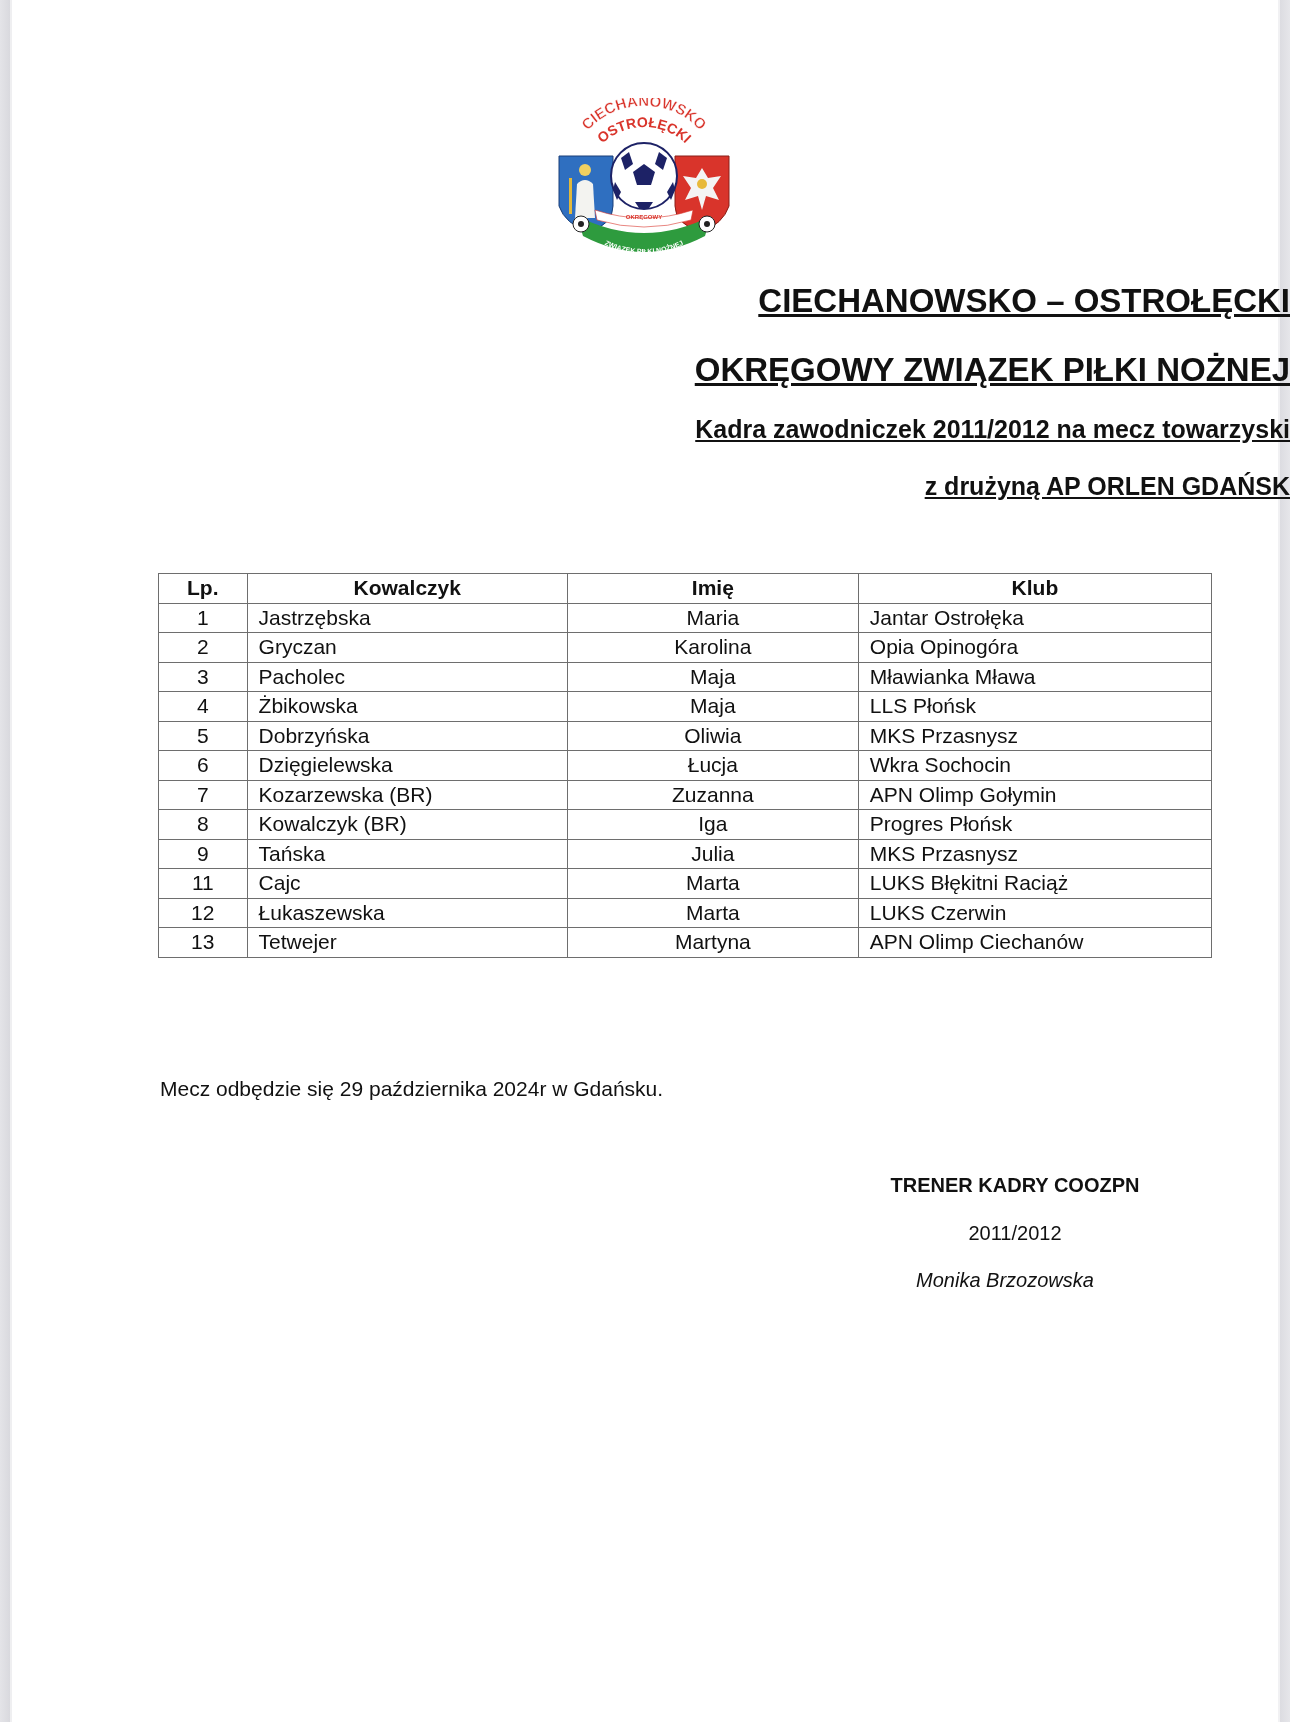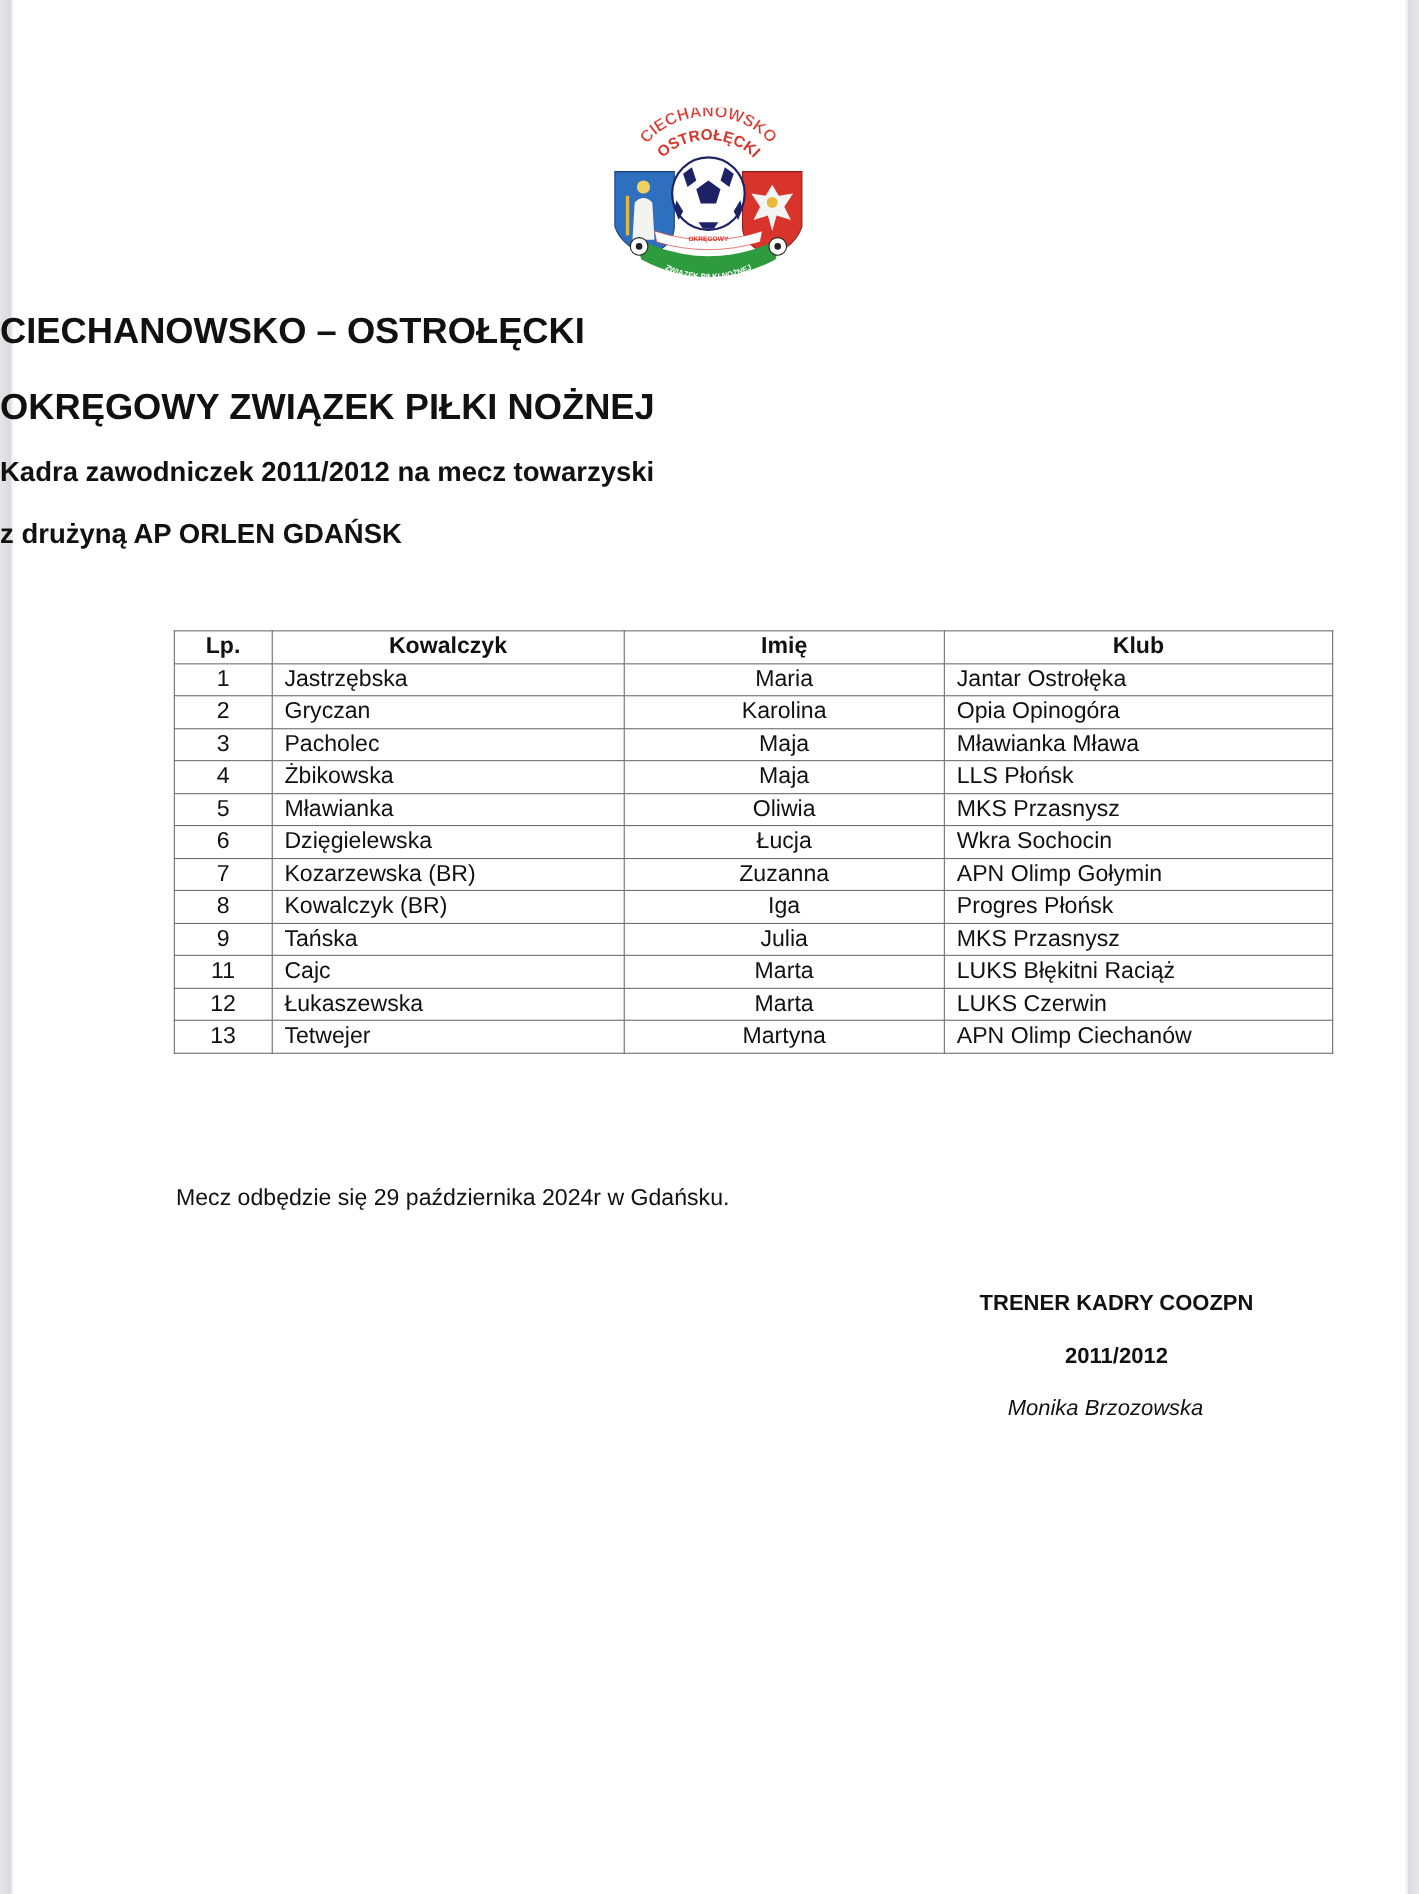--- a/index.html
+++ b/index.html
@@ -14,22 +14,22 @@
     background: linear-gradient(to right, #e4e4e8, #d9d9de);
     border-right: 2px solid #efeff1;
   }
   .edge-right {
     position: absolute; right: 0; top: 0; width: 10px; height: 1722px;
     background: linear-gradient(to right, #dcdce1, #e6e6ea);
     border-left: 2px solid #f1f1f3;
   }
   .logo { position: absolute; left: 555px; top: 98px; width: 178px; height: 162px; }
   .title {
-    position: absolute; left: 0; width: 1290px; text-align: left;
-    font-weight: bold; white-space: nowrap;
+    position: absolute; left: 0; width: 1290px; text-align: right;
+    font-weight: bold; white-space: nowrap; text-decoration: underline;
   }
   .t1 { top: 282px; font-size: 33px; letter-spacing: 0px; }
   .t2 { top: 351px; font-size: 33px; }
   .t3 { top: 415px; font-size: 25px; }
   .t4 { top: 472px; font-size: 25px; }
 
   table.roster {
     position: absolute; left: 158px; top: 573px; width: 1054px;
     border-collapse: collapse; font-size: 21px;
   }
@@ -40,21 +40,21 @@
   table.roster th { font-weight: bold; text-align: center; }
   .c-lp { width: 58px; text-align: center; }
   .c-nazw { width: 270px; }
   .c-imie { width: 243px; text-align: center; }
   .c-klub { width: 300px; }
   td.c-lp { text-align: center; padding: 0; }
 
   .note { position: absolute; left: 160px; top: 1077px; font-size: 21px; white-space: nowrap; }
   .sig { position: absolute; left: 880px; width: 270px; text-align: center; font-size: 20px; white-space: nowrap; }
   .sig1 { top: 1174px; font-weight: bold; }
-  .sig2 { top: 1222px; font-weight: bold; }
+  .sig2 { top: 1222px; font-weight: normal; }
   .sig3 { top: 1269px; font-style: italic; left: 870px; }
 </style>
 </head>
 <body>
 
 <div class="edge-left"></div>
 <div class="edge-right"></div>
 
 <svg class="logo" viewBox="0 0 178 162">
   <defs>
@@ -142,21 +142,21 @@
         <td class="c-klub">Mławianka Mława</td>
       </tr>
       <tr>
         <td class="c-lp">4</td>
         <td class="c-nazw">Żbikowska</td>
         <td class="c-imie">Maja</td>
         <td class="c-klub">LLS Płońsk</td>
       </tr>
       <tr>
         <td class="c-lp">5</td>
-        <td class="c-nazw">Mławianka</td>
+        <td class="c-nazw">Dobrzyńska</td>
         <td class="c-imie">Oliwia</td>
         <td class="c-klub">MKS Przasnysz</td>
       </tr>
       <tr>
         <td class="c-lp">6</td>
         <td class="c-nazw">Dzięgielewska</td>
         <td class="c-imie">Łucja</td>
         <td class="c-klub">Wkra Sochocin</td>
       </tr>
       <tr>

